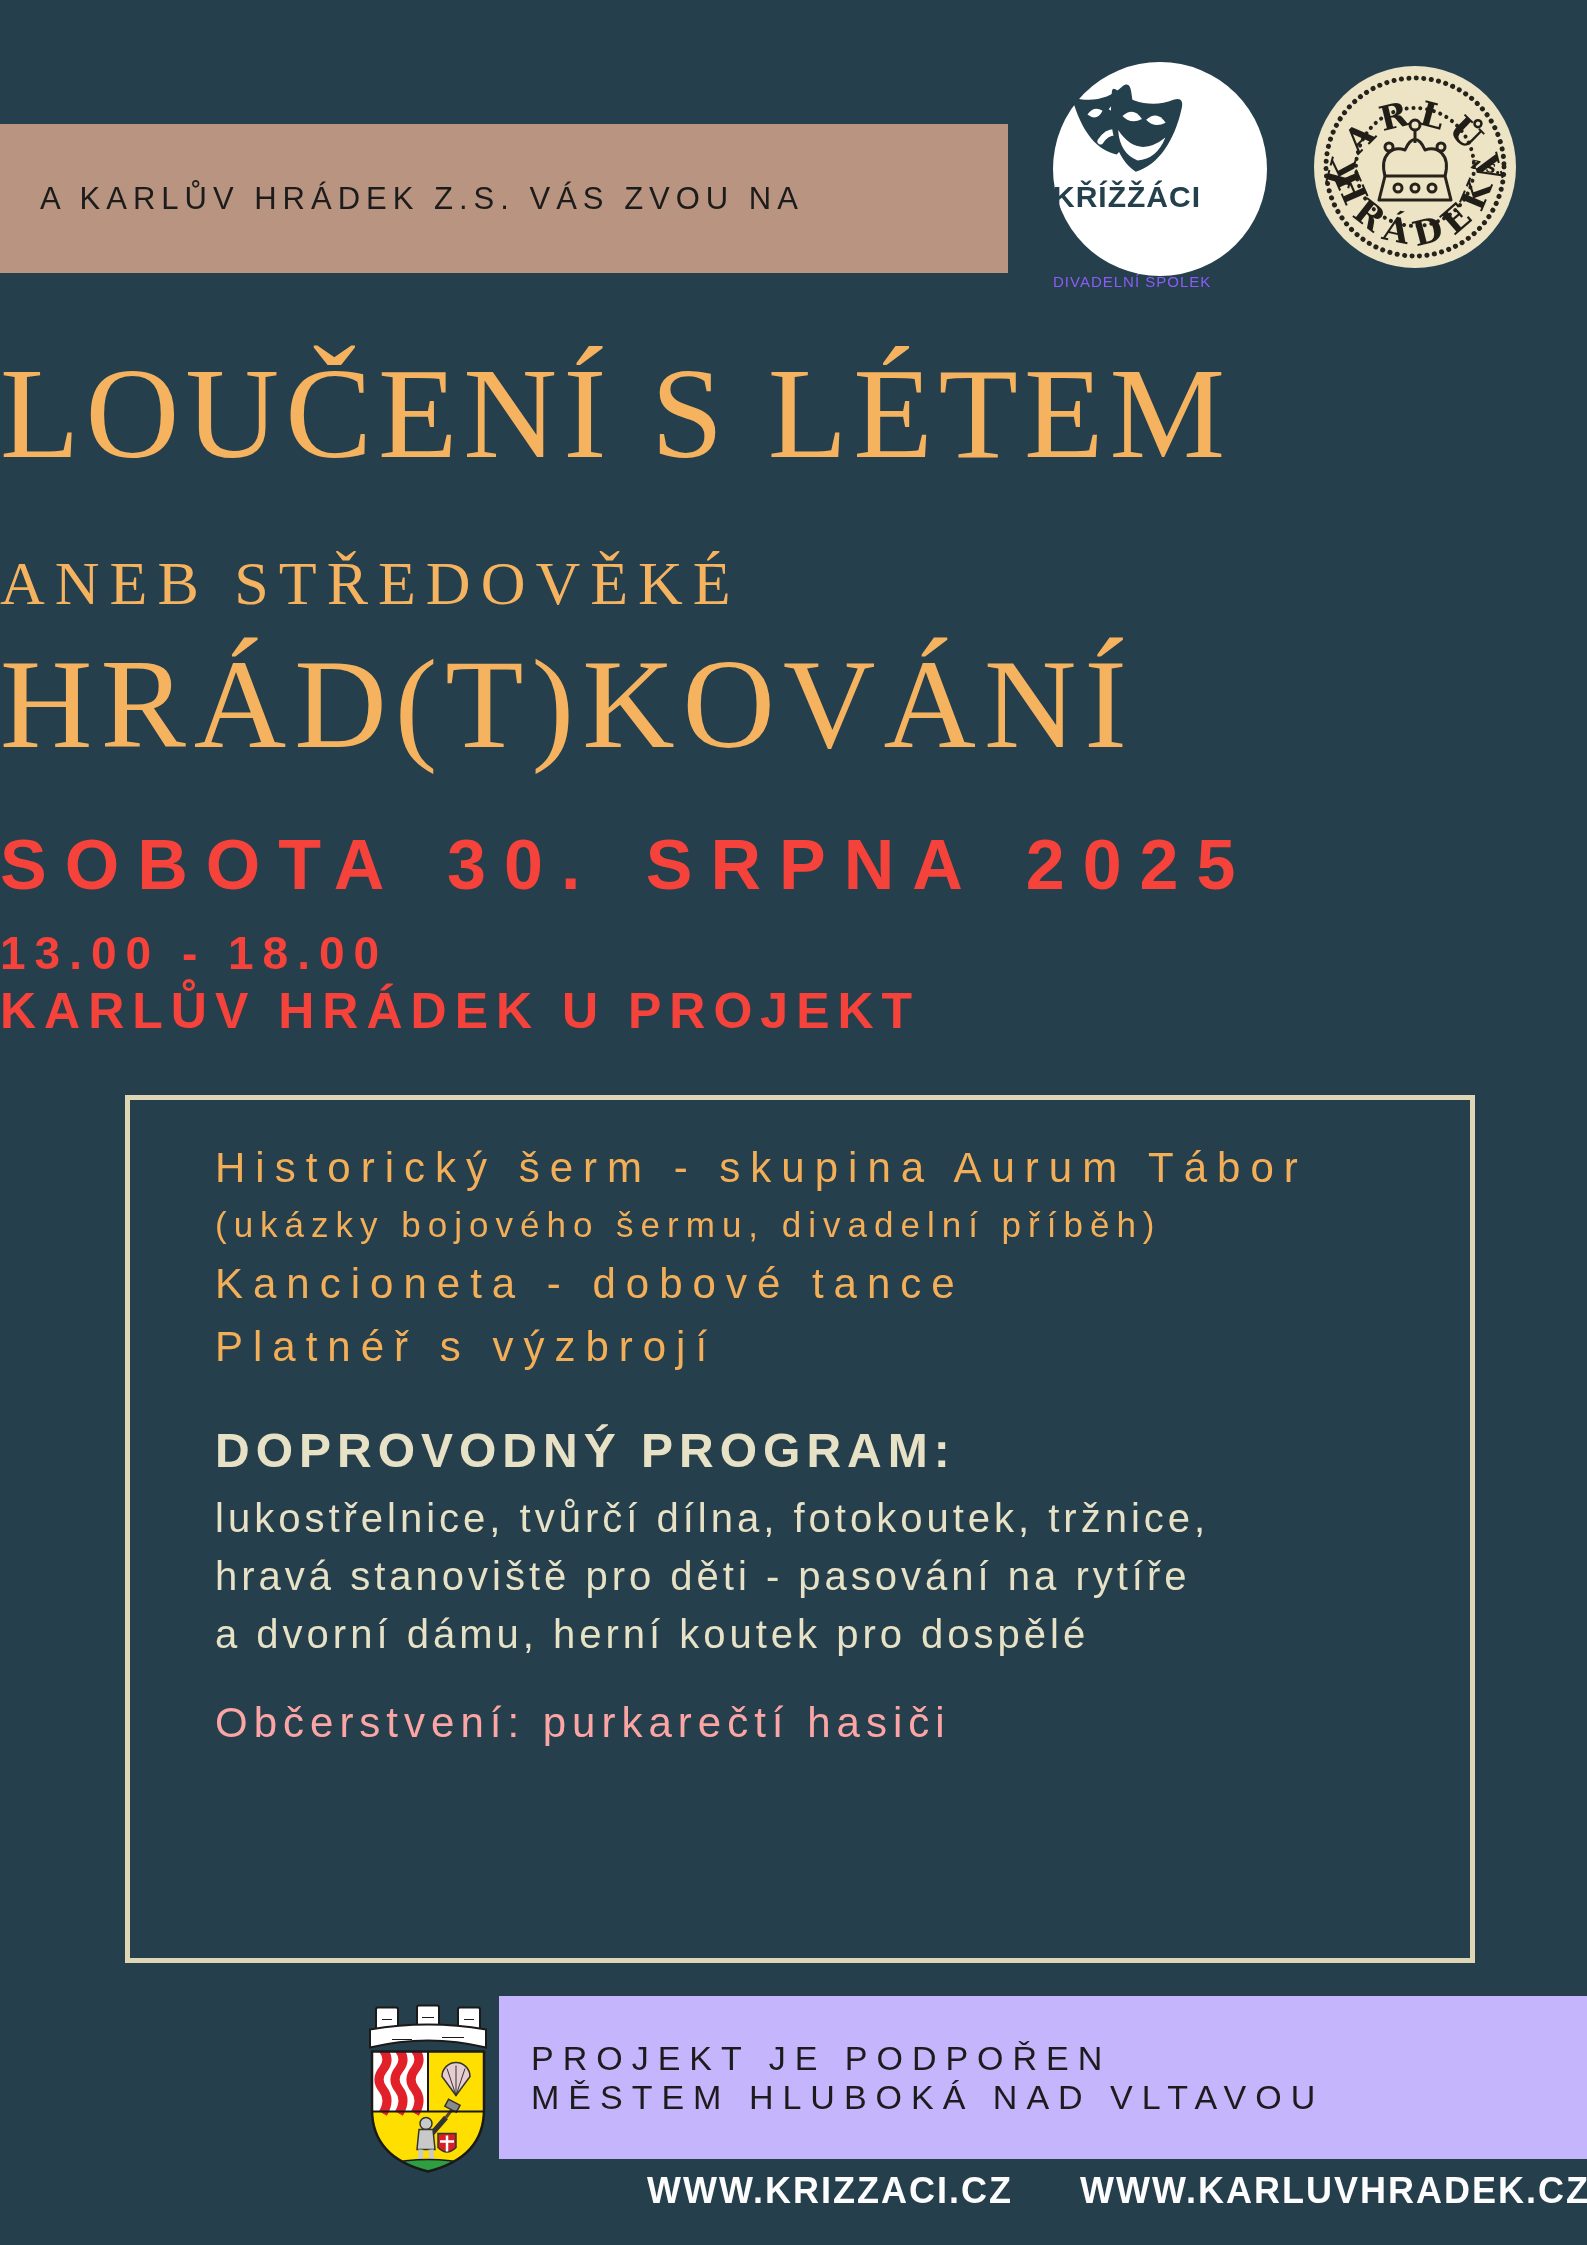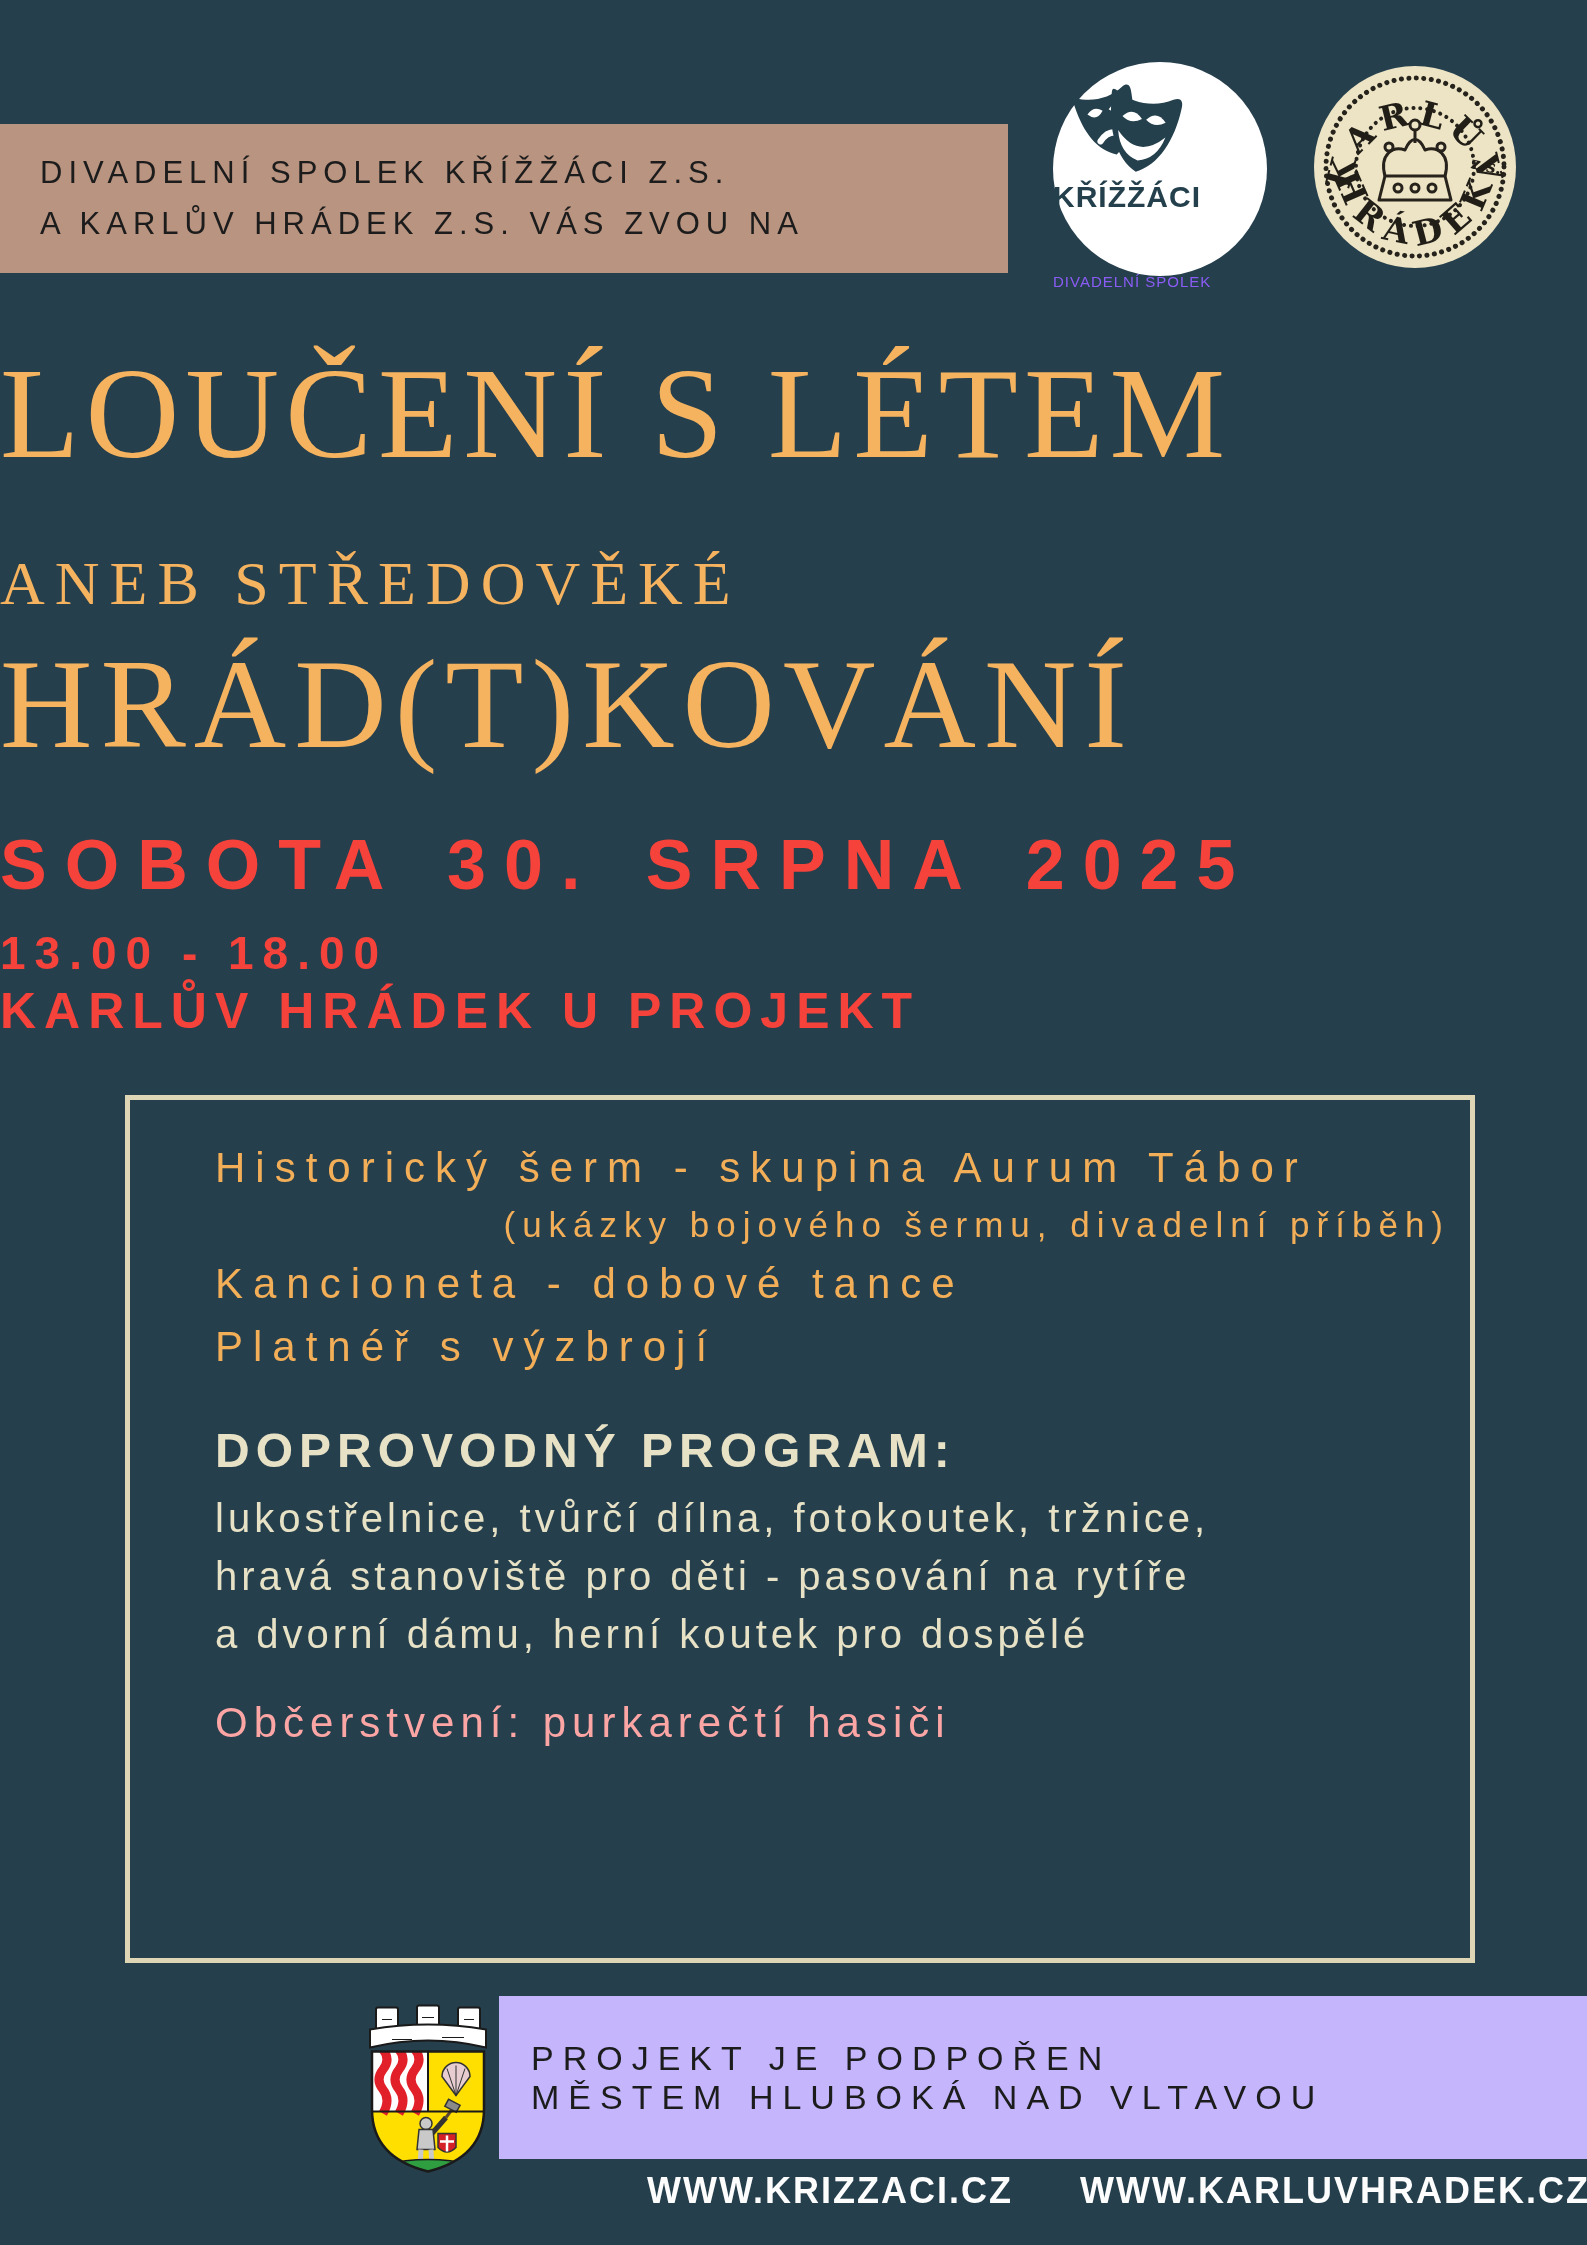--- a/index.html
+++ b/index.html
@@ -83,21 +83,21 @@
   .program-heading {
     font-size: 46px; font-weight: bold; color: #f3ae58;
     letter-spacing: 10px; line-height: 1.2; margin-bottom: 16px;
   }
   .program-line-main {
     font-size: 42px; font-weight: 500; color: #f3ae58;
     letter-spacing: 10px; line-height: 1.5; white-space: nowrap;
   }
   .program-line-detail {
     font-size: 35px; font-weight: 400; color: #f3ae58;
-    letter-spacing: 7px; line-height: 1.5; white-space: nowrap; text-align: right;
+    letter-spacing: 7px; line-height: 1.5; white-space: nowrap;
   }
   .side-heading {
     margin-top: 44px;
     font-size: 48px; font-weight: bold; color: #e7e2c6;
     letter-spacing: 6px; line-height: 1.2; margin-bottom: 10px;
   }
   .side-line {
     font-size: 40px; font-weight: 400; color: #e7e2c6;
     letter-spacing: 4px; line-height: 1.45; white-space: nowrap;
   }
@@ -121,21 +121,20 @@
     position: absolute; top: 2170px;
     font-size: 36px; font-weight: bold; color: #fdfdfd; letter-spacing: 2px; white-space: nowrap;
   }
   .website-1 { left: 647px; }
   .website-2 { left: 1080px; }
 </style>
 </head>
 <body>
 
 <div class="invite-banner">
-  <div class="invite-line">DIVADELNÍ SPOLEK KŘÍŽŽÁCI Z.S.</div>
   <div class="invite-line">A KARLŮV HRÁDEK Z.S. VÁS ZVOU NA</div>
 </div>
 
 <div class="krizzaci-logo">
   <span>
     <svg width="150" height="104" viewBox="0 0 140 100">
       <g transform="translate(16,14) rotate(-14)">
         <path d="M2,8 C16,16 34,16 48,8 C54,5 56,9 55,16 C53,42 44,62 27,70 C10,62 1,42 -1,16 C-2,9 -2,5 2,8 Z" fill="#24404d"></path>
         <path d="M9,26 q8,-7 15,0 q-8,9 -15,0 z" fill="#ffffff"></path>
         <path d="M30,26 q8,-7 15,0 q-8,9 -15,0 z" fill="#ffffff"></path>

